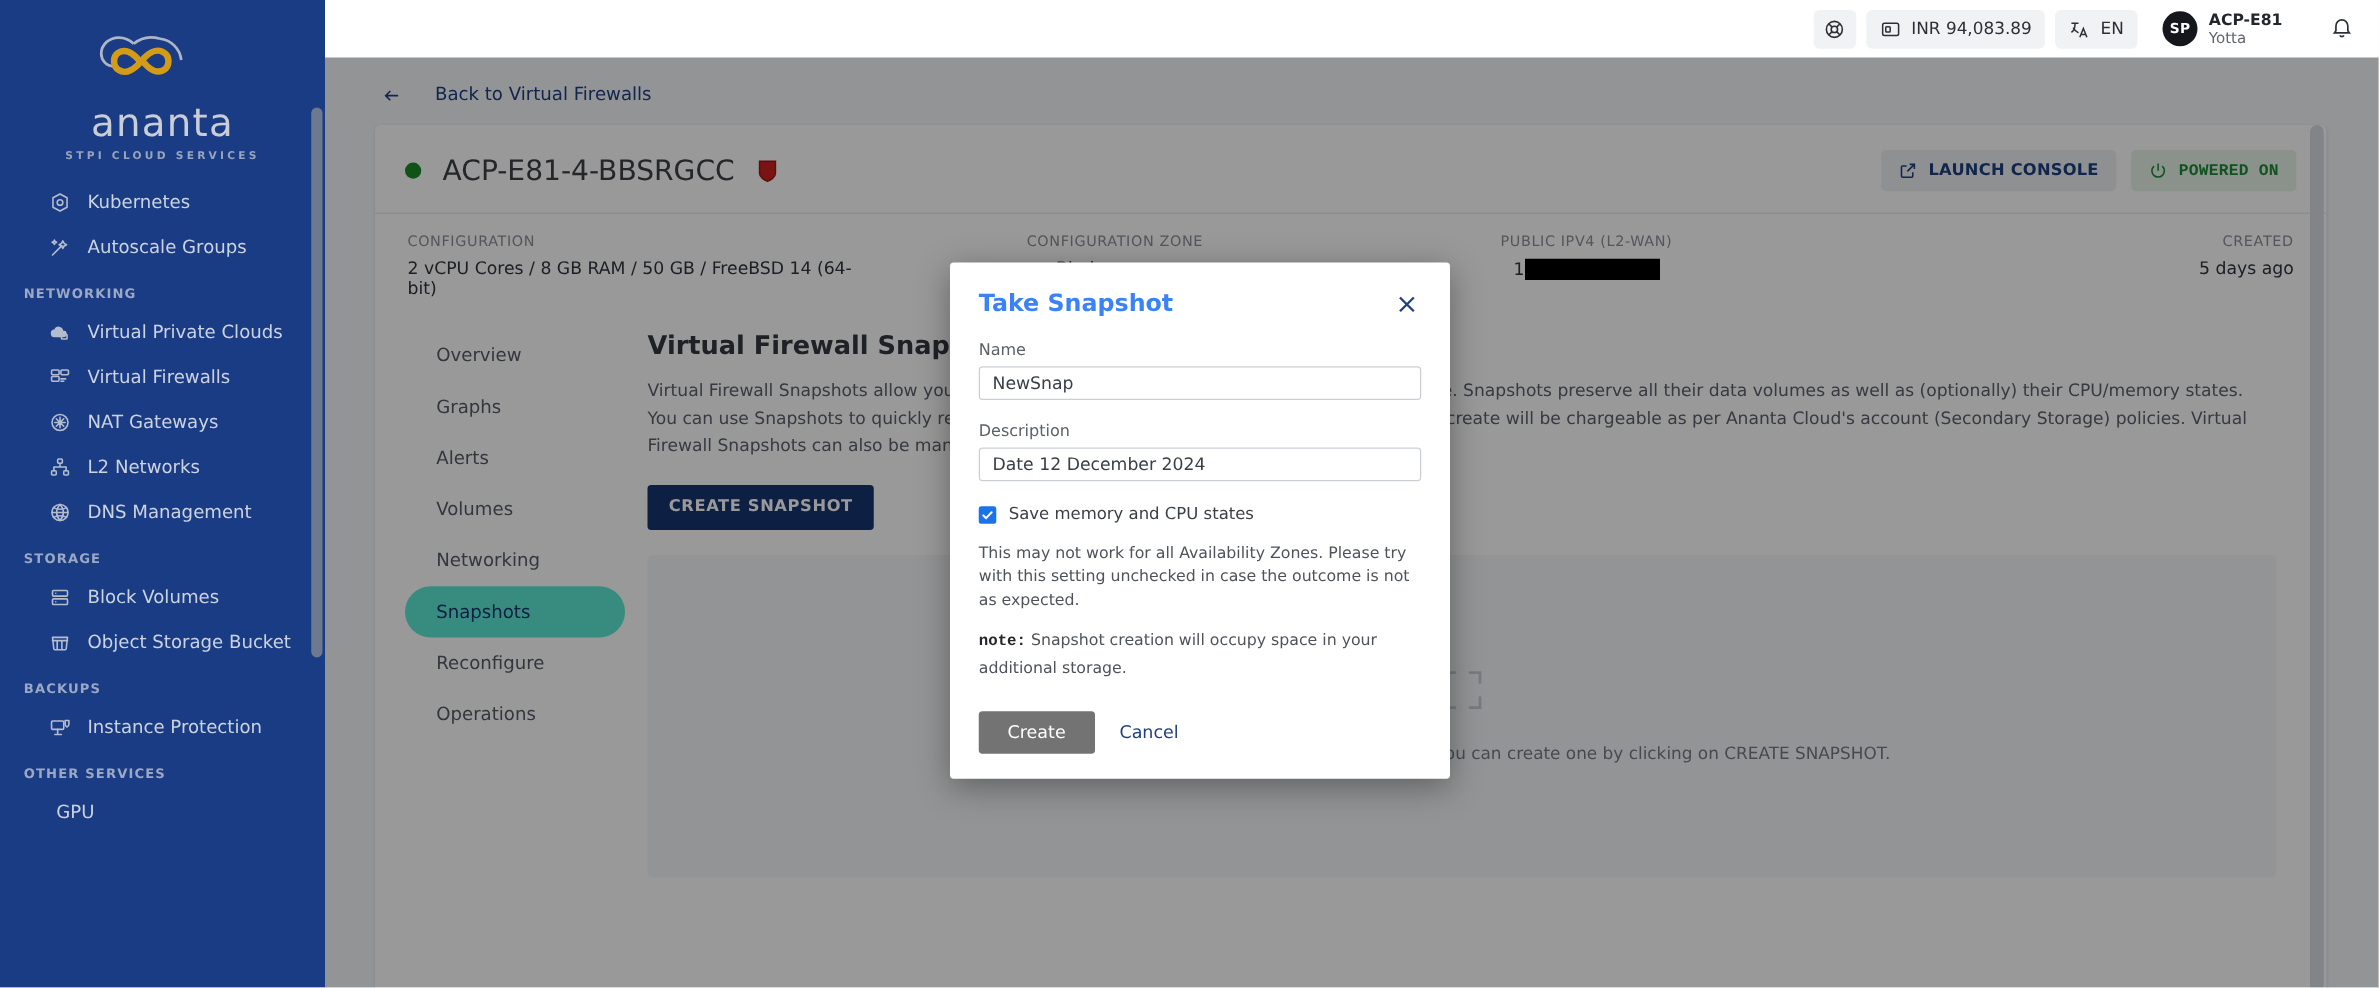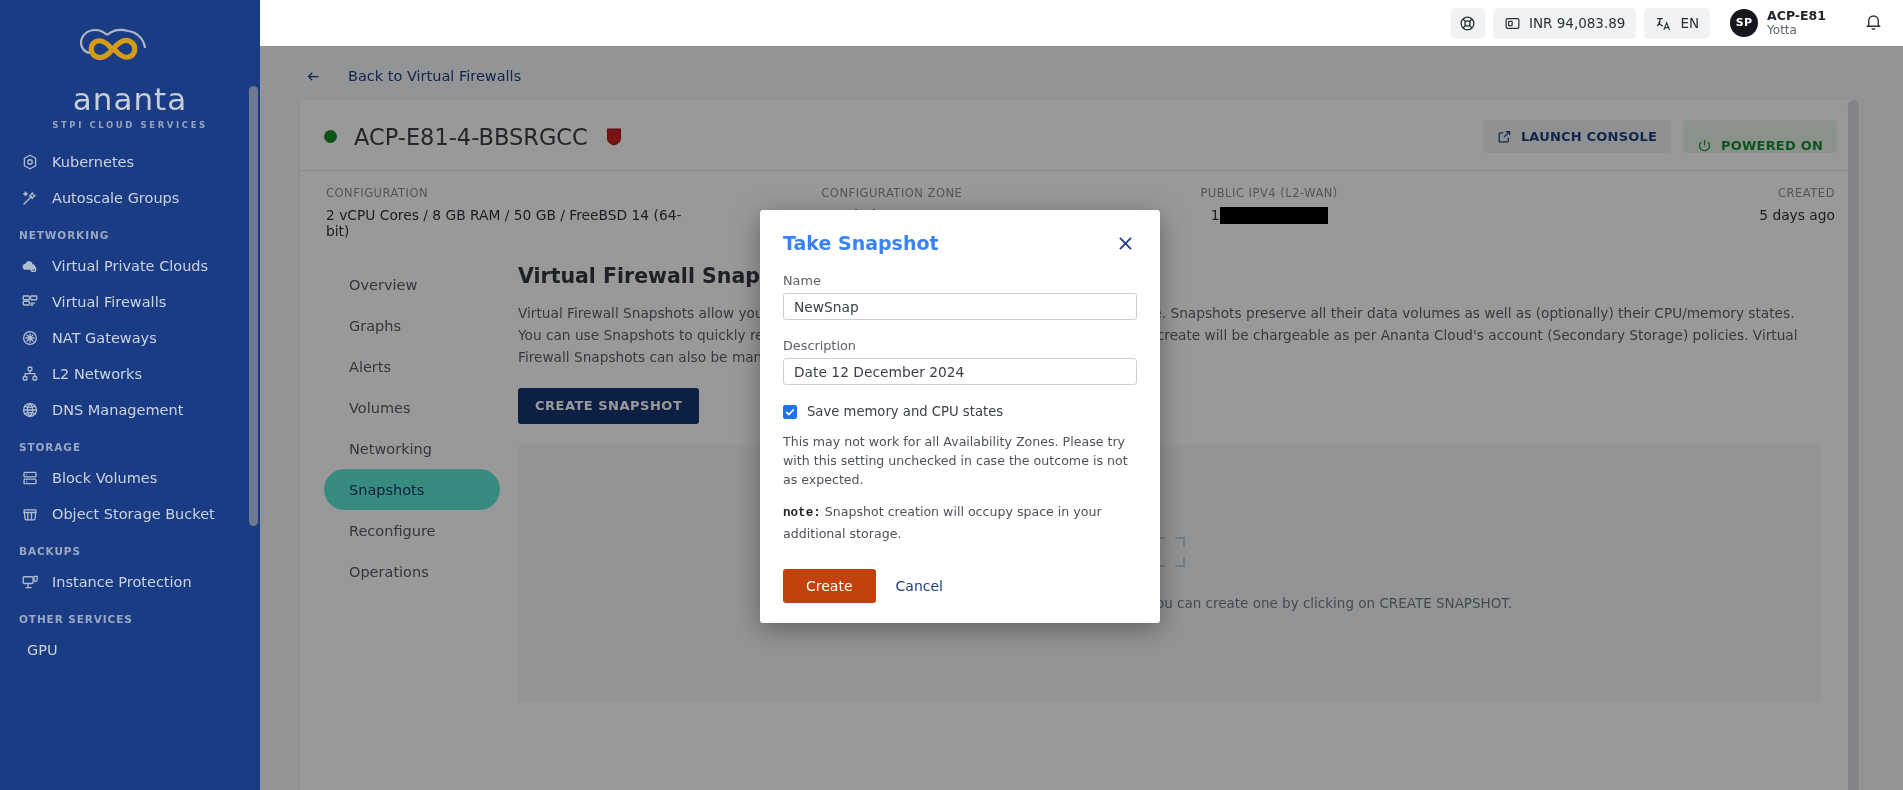--- a/index.html
+++ b/index.html
@@ -26,21 +26,21 @@
   .logo-sub {
     color: #98a4bb; font-size: 8.5px; letter-spacing: 2.6px;
     margin-top: 5px; font-weight: 600;
   }
   .nav-section {
     color: #9aa8c4; font-size: 10.5px; font-weight: 700; letter-spacing: .9px;
     padding: 13px 0 7px 19px;
   }
   .nav-item {
     display: flex; align-items: center; gap: 13px;
-    height: 36px; padding-left: 20px;
+    height: 36px; padding-left: 38px;
     color: #ccd3e0; font-size: 14.5px; cursor: pointer;
   }
   .nav-ico { width: 19px; height: 19px; flex: 0 0 19px; display: flex; align-items: center; justify-content: center; color: #b4bdd0; }
   .nav-ico svg { width: 18px; height: 18px; display: block; }
   .nav-item.no-ico .nav-lbl { margin-left: 7px; }
   .sb-scroll {
     position: absolute; left: 249px; top: 86px;
     width: 9px; height: 440px; border-radius: 5px;
     background: #6d798f;
   }
@@ -85,23 +85,23 @@
   .dot { width: 13px; height: 13px; border-radius: 50%; background: #1b8a26; margin-right: 17px; }
   .vm-title { font-size: 22.5px; color: #3d4047; font-weight: 400; }
   .shield { margin-left: 18px; display: flex; align-items: center; }
   .head-actions { margin-left: auto; display: flex; gap: 12px; }
   .btn-ghost {
     display: flex; align-items: center; gap: 9px; height: 33px; padding: 0 14px;
     border-radius: 4px; background: #eef0f4; color: #1f3f80;
     font-size: 13px; font-weight: 600; letter-spacing: .2px; cursor: pointer;
   }
   .btn-power {
-    display: flex; align-items: flex-end; gap: 9px; height: 33px; padding: 0 14px;
+    display: flex; align-items: center; gap: 9px; height: 33px; padding: 0 14px;
     border-radius: 4px; background: #e6f3e8; color: #1b8a37;
-    font-size: 13px; font-weight: 600; letter-spacing: .2px; cursor: pointer;
+    font-size: 13px; font-weight: 600; letter-spacing: .2px; cursor: pointer; font-family: Liberation Mono, monospace;
   }
   .hr { height: 1px; background: #e5e7ea; margin: 17px 0 0 0; }
 
   .info-row { display: flex; padding: 15px 26px 17px 26px; }
   .info-col { flex: 1; }
   .info-col.ctr { text-align: center; }
   .info-col.rgt { text-align: right; }
   .info-lbl { font-size: 11.5px; color: #8b9098; letter-spacing: .5px; margin-bottom: 7px; }
   .info-val { font-size: 13.8px; color: #2f3views; color: #2f343c; }
   .redact { display: inline-block; background: #000; width: 108px; height: 17px; vertical-align: -4px; }
@@ -148,21 +148,21 @@
   .chk-row { display: flex; align-items: center; gap: 10px; margin-top: 19px; cursor: pointer; }
   .chk {
     width: 14px; height: 14px; border-radius: 2px; background: #1a73e8;
     display: flex; align-items: center; justify-content: center; flex: 0 0 14px;
   }
   .chk-lbl { font-size: 13.2px; color: #3a3f47; }
   .m-note { font-size: 12.6px; color: #4e535b; line-height: 1.52; margin-top: 13px; }
   .m-note b { color: #22252b; font-family: Liberation Mono, monospace; }
   .m-actions { display: flex; align-items: center; gap: 20px; margin-top: 26px; }
   .m-create {
-    background: #c2410c; color: #fff; font-size: 14px; border-radius: 3px;
+    background: #737373; color: #fff; font-size: 14px; border-radius: 3px;
     padding: 9px 23px; cursor: pointer;
   }
   .m-cancel { color: #1f3f80; font-size: 14px; cursor: pointer; }
 
   
   .page-scroll {
     position: absolute; right: 2px; top: 0; width: 11px; height: 700px;
     background: #dadde2; border-radius: 6px;
   }
 </style>

